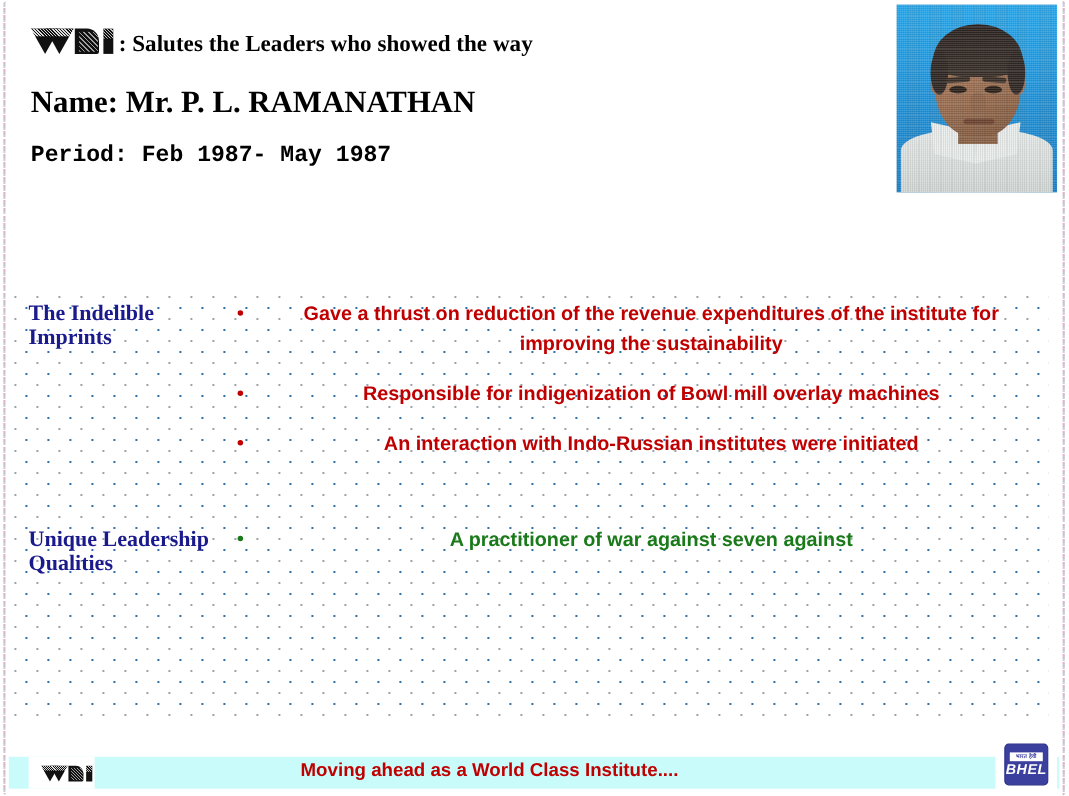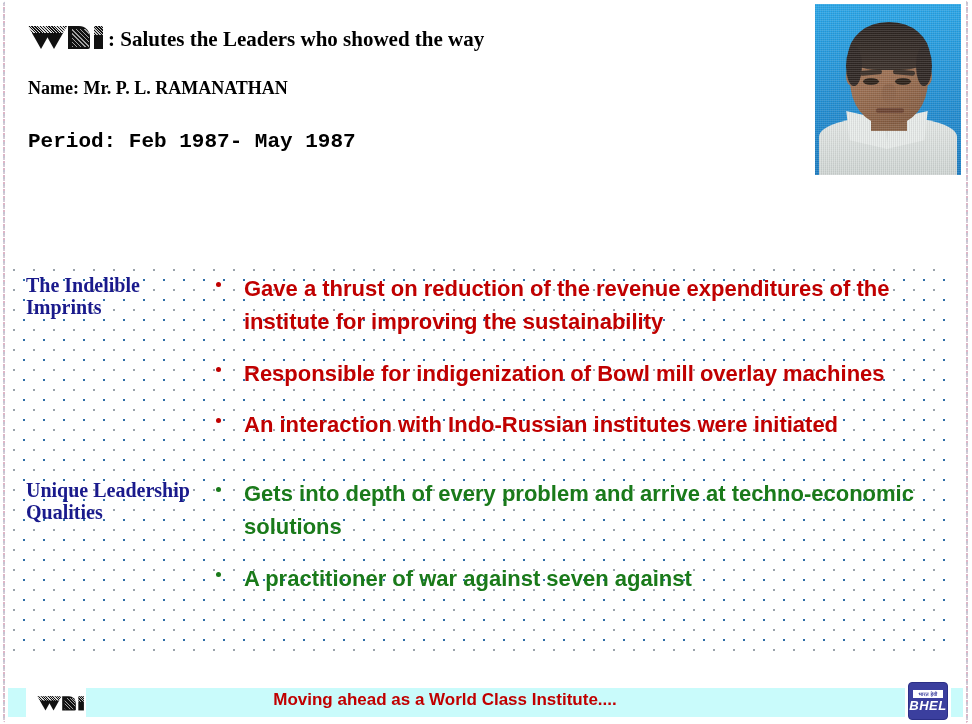--- a/index.html
+++ b/index.html
@@ -49,21 +49,21 @@
   }
 
   .hdr-line {
     position: absolute;
     font-family: "Liberation Serif", serif;
     font-weight: bold;
     color: #000000;
     white-space: nowrap;
   }
   .hdr-title   { left: 28px; top: 24px;  font-size: 21px; }
-  .hdr-name    { left: 28px; top: 78px;  font-size: 18px; font-family: Liberation Serif, serif; }
+  .hdr-name    { left: 28px; top: 78px;  font-size: 28px; font-family: Liberation Serif, serif; }
   .hdr-period  { left: 28px; top: 130px; font-size: 21px; font-family: Liberation Mono, monospace; }
 
   
   .wri-logo {
     display: inline-block;
     position: relative;
     vertical-align: -4px;
     width: 80px;
     height: 26px;
   }
@@ -275,22 +275,23 @@
     left: 188px;
     top: 4px;
     width: 740px;
   }
   .bullet {
     position: relative;
     padding-left: 44px;
     margin-bottom: 18px;
     font-family: "Liberation Sans", sans-serif;
     font-weight: bold;
-    font-size: 22px;
+    font-size: 18px;
     line-height: 1.52;
+    text-align: center;
   }
   .bullet::before {
     content: "";
     position: absolute;
     left: 16px;
     top: 10px;
     width: 5px;
     height: 5px;
     border-radius: 50%;
     background: currentColor;
@@ -337,25 +338,25 @@
     text-align: center;
     font-family: "Liberation Sans", sans-serif;
     font-weight: bold;
     font-size: 17px;
     color: #c00000;
   }
   .bhel-logo {
     position: absolute;
     left: 905px;
     top: 676px;
-    width: 46px;
+    width: 56px;
     height: 44px;
     background: #ffffff;
     display: flex;
-    align-items: flex-end;
+    align-items: flex-start;
     justify-content: center;
   }
   .bhel-badge {
     width: 38px;
     height: 36px;
     background: #3b3f9e;
     border: 1.5px solid #2b2f86;
     border-radius: 4px;
     display: flex;
     flex-direction: column;
@@ -439,21 +440,20 @@
       <div class="bullets red">
         <div class="bullet">Gave a thrust on reduction of the revenue expenditures of the institute for improving the sustainability</div>
         <div class="bullet">Responsible for indigenization of Bowl mill overlay machines</div>
         <div class="bullet">An interaction with Indo-Russian institutes were initiated</div>
       </div>
     </div>
 
     <div class="row row-qualities">
       <div class="row-label">Unique Leadership Qualities</div>
       <div class="bullets green">
-        <div class="bullet">Gets into depth of every problem and arrive at techno-economic solutions</div>
         <div class="bullet">A practitioner of war against seven against</div>
       </div>
     </div>
 
   </div>
 
   <div class="footer">
     <div class="footer-band"></div>
 
     <div class="footer-logo-box">

